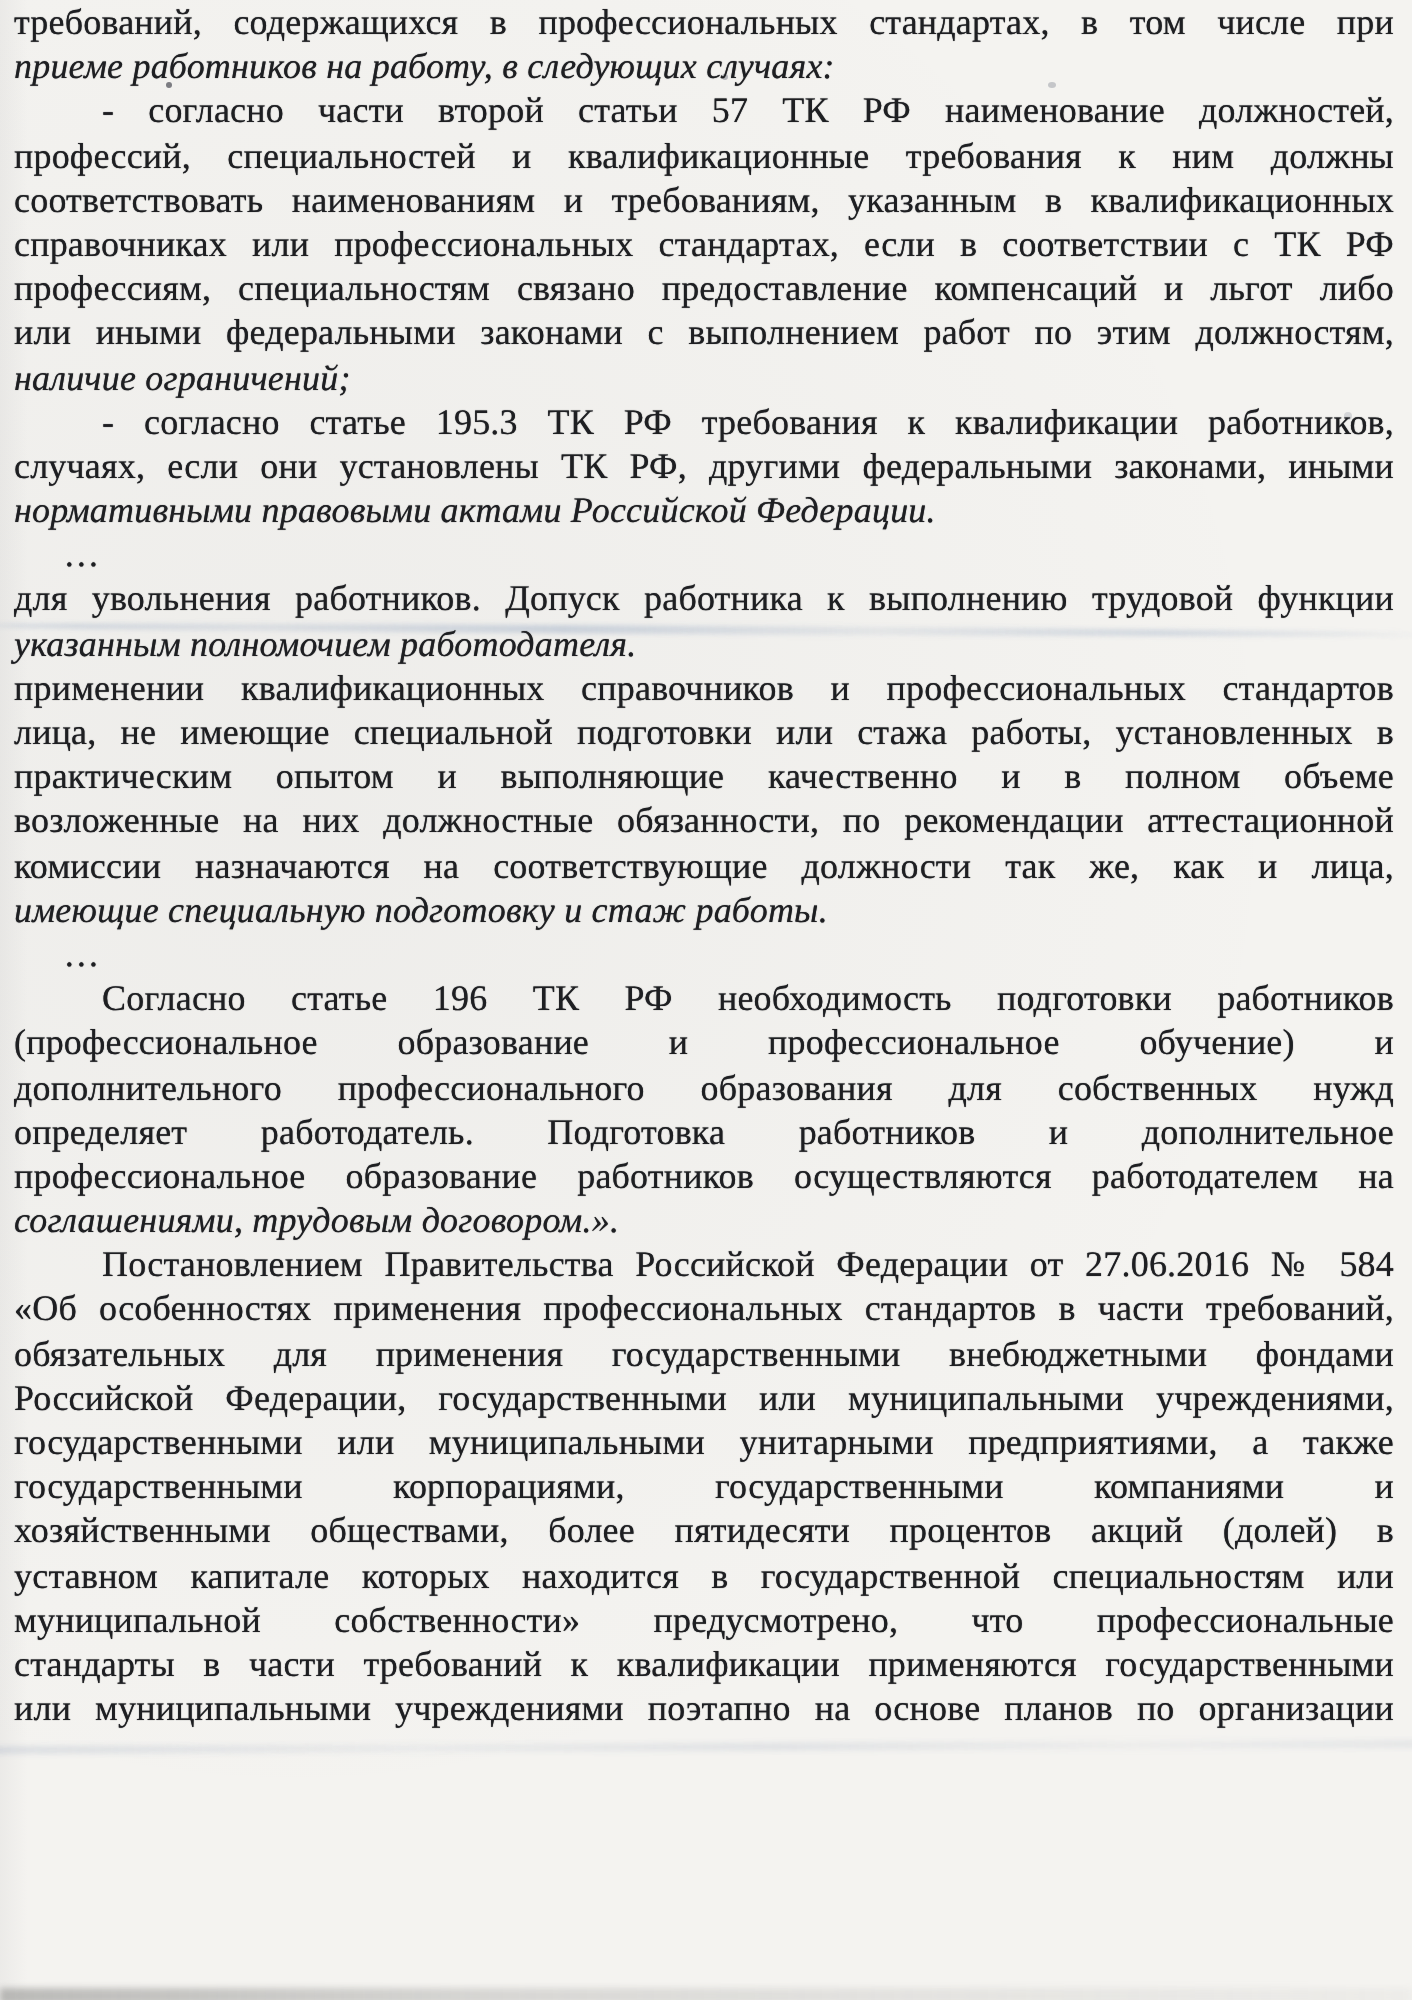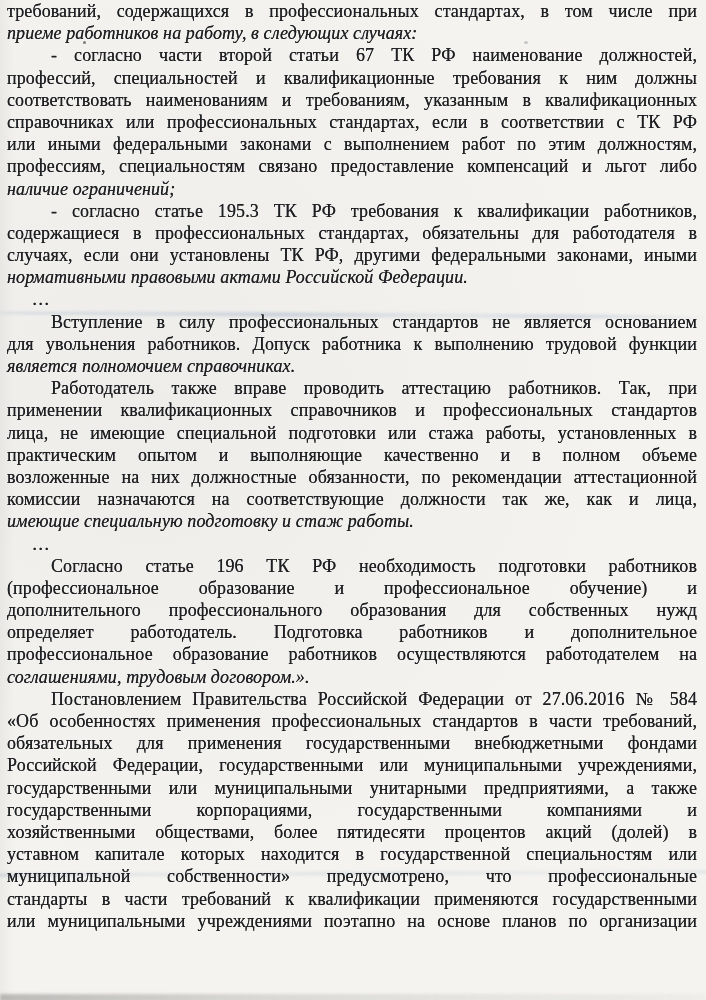--- a/index.html
+++ b/index.html
@@ -107,36 +107,33 @@
   <div class="crease crease-2"></div>
   <div class="smudge-bottom"></div>
   <div class="speck speck-1"></div>
   <div class="speck speck-2"></div>
   <div class="speck speck-3"></div>
   <div class="speck speck-4"></div>
 
   <div class="textcol">
     <div class="ln">требований, содержащихся в профессиональных стандартах, в том числе при</div>
     <div class="ln e">приеме работников на работу, в следующих случаях:</div>
-    <div class="ln i">- согласно части второй статьи 67 ТК РФ наименование должностей,</div>
+    <div class="ln i">- согласно части второй статьи 57 ТК РФ наименование должностей,</div>
     <div class="ln">профессий, специальностей и квалификационные требования к ним должны</div>
     <div class="ln">соответствовать наименованиям и требованиям, указанным в квалификационных</div>
     <div class="ln">справочниках или профессиональных стандартах, если в соответствии с ТК РФ</div>
+    <div class="ln">профессиям, специальностям связано предоставление компенсаций и льгот либо</div>
     <div class="ln">или иными федеральными законами с выполнением работ по этим должностям,</div>
-    <div class="ln">профессиям, специальностям связано предоставление компенсаций и льгот либо</div>
     <div class="ln e">наличие ограничений;</div>
     <div class="ln i">- согласно статье 195.3 ТК РФ требования к квалификации работников,</div>
-    <div class="ln">содержащиеся в профессиональных стандартах, обязательны для работодателя в</div>
     <div class="ln">случаях, если они установлены ТК РФ, другими федеральными законами, иными</div>
     <div class="ln e">нормативными правовыми актами Российской Федерации.</div>
     <div class="ln el e">…</div>
-    <div class="ln i">Вступление в силу профессиональных стандартов не является основанием</div>
     <div class="ln">для увольнения работников. Допуск работника к выполнению трудовой функции</div>
-    <div class="ln e">является полномочием справочниках.</div>
-    <div class="ln i">Работодатель также вправе проводить аттестацию работников. Так, при</div>
+    <div class="ln e">указанным полномочием работодателя.</div>
     <div class="ln">применении квалификационных справочников и профессиональных стандартов</div>
     <div class="ln">лица, не имеющие специальной подготовки или стажа работы, установленных в</div>
     <div class="ln">практическим опытом и выполняющие качественно и в полном объеме</div>
     <div class="ln">возложенные на них должностные обязанности, по рекомендации аттестационной</div>
     <div class="ln">комиссии назначаются на соответствующие должности так же, как и лица,</div>
     <div class="ln e">имеющие специальную подготовку и стаж работы.</div>
     <div class="ln el e">…</div>
     <div class="ln i">Согласно статье 196 ТК РФ необходимость подготовки работников</div>
     <div class="ln">(профессиональное образование и профессиональное обучение) и</div>
     <div class="ln">дополнительного профессионального образования для собственных нужд</div>

